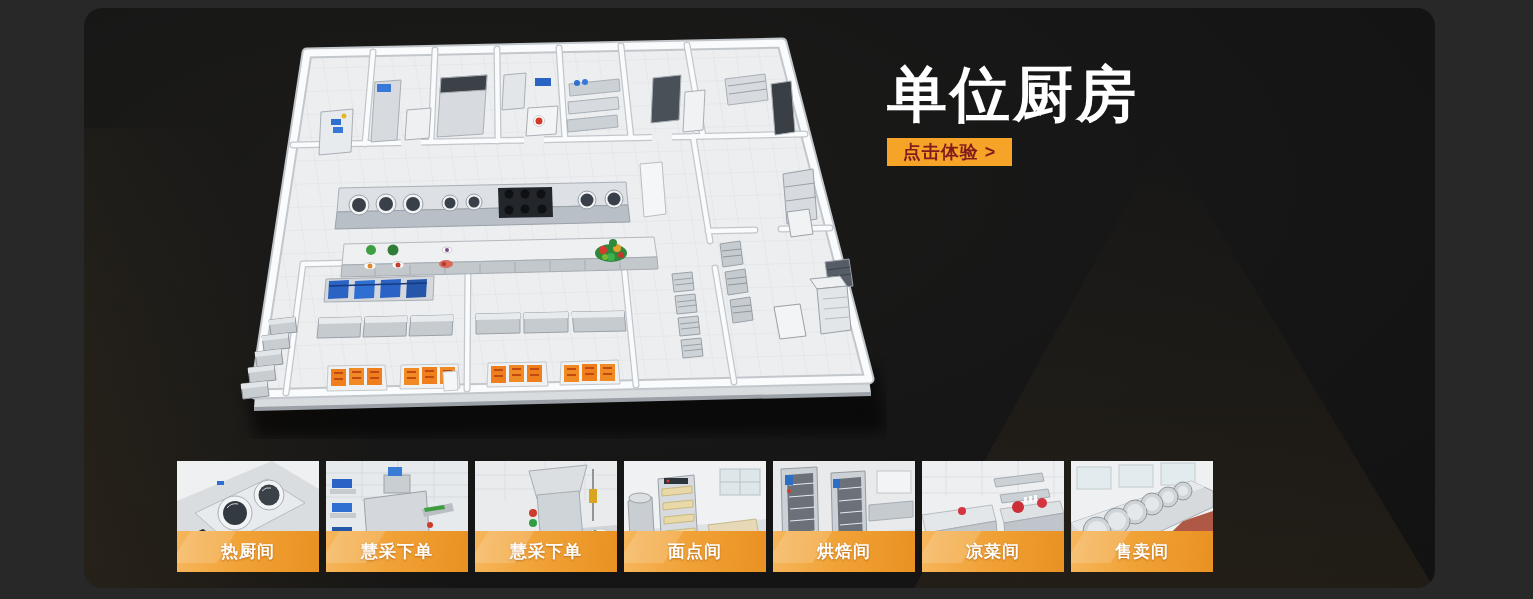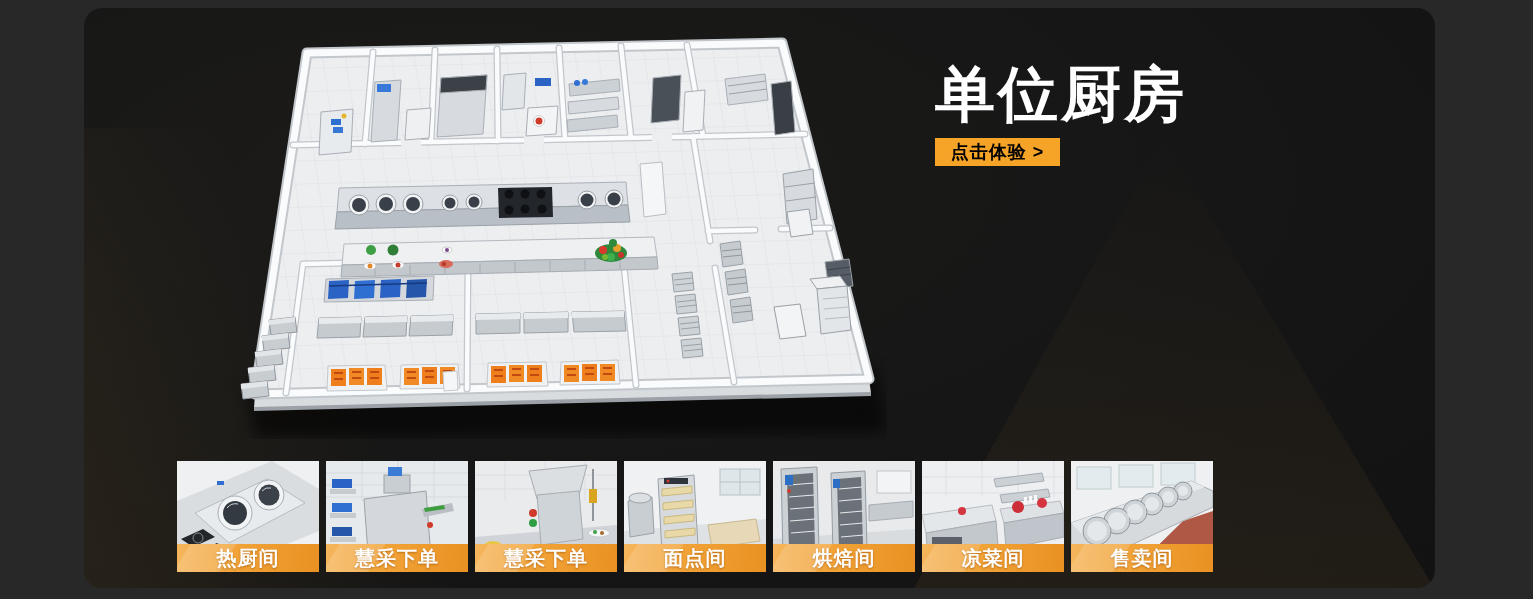--- a/index.html
+++ b/index.html
@@ -21,39 +21,39 @@
   }
   .beam-right {
     position:absolute; left:830px; top:130px; width:520px; height:450px;
     clip-path:polygon(48% 0, 100% 100%, 0 100%);
     background:linear-gradient(180deg, rgba(120,90,45,0) 0%, rgba(120,90,45,.15) 100%);
     pointer-events:none;
   }
   .floorplan { position:absolute; left:141px; top:16px; width:662px; height:415px; }
   .floorplan svg { width:100%; height:100%; display:block; }
 
-  .hero { position:absolute; left:851px; top:54px; width:500px; }
+  .hero { position:absolute; left:803px; top:54px; width:500px; }
   .hero-title { color:#ffffff; font-weight:800; margin:0; }
   .hero-title .l1 { font-size:60px; line-height:66px; letter-spacing:3px; display:block; }
   .hero-title .l2 { font-size:61px; line-height:70px; letter-spacing:1px; display:block; margin-top:2px; }
   .hero-sub { color:#F6A428; font-size:42px; line-height:48px; font-weight:800; letter-spacing:2px; margin-top:52px; }
   .cta {
     margin-top:10px; width:125px; height:28px; background:#F6A428; border:none;
-    color:#000000; font-size:18px; font-weight:700; font-family:inherit;
+    color:#7f1d1d; font-size:18px; font-weight:700; font-family:inherit;
     display:flex; align-items:center; justify-content:center; letter-spacing:1px; cursor:pointer;
   }
   .hero-info { margin-top:14px; color:#ececec; font-size:19px; line-height:23px; letter-spacing:1.5px; }
 
   .gallery { position:absolute; left:93px; top:453px; display:flex; gap:7px; }
   .thumb { width:142px; height:111px; position:relative; overflow:hidden; background:#e6e9eb; cursor:pointer; }
   .thumb svg { position:absolute; inset:0; width:100%; height:100%; }
   .thumb-label {
-    position:absolute; left:0; right:0; bottom:0; height:28px; z-index:2;
+    position:absolute; left:0; right:0; bottom:0; height:41px; z-index:2;
     display:flex; align-items:center; justify-content:center;
-    font-size:20px; font-weight:700; color:#fff; letter-spacing:1px;
+    font-size:17px; font-weight:700; color:#fff; letter-spacing:1px;
     background:linear-gradient(95deg,#f6b65c 0%,#f1a236 45%,#e99123 100%);
     text-shadow:0 1px 2px rgba(130,60,0,.5);
     overflow:hidden;
   }
   .thumb-label::before {
     content:""; position:absolute; left:6px; top:-8px; width:46px; height:40px;
     background:rgba(255,255,255,.16); transform:skewX(-32deg);
   }
 </style>
 </head>

